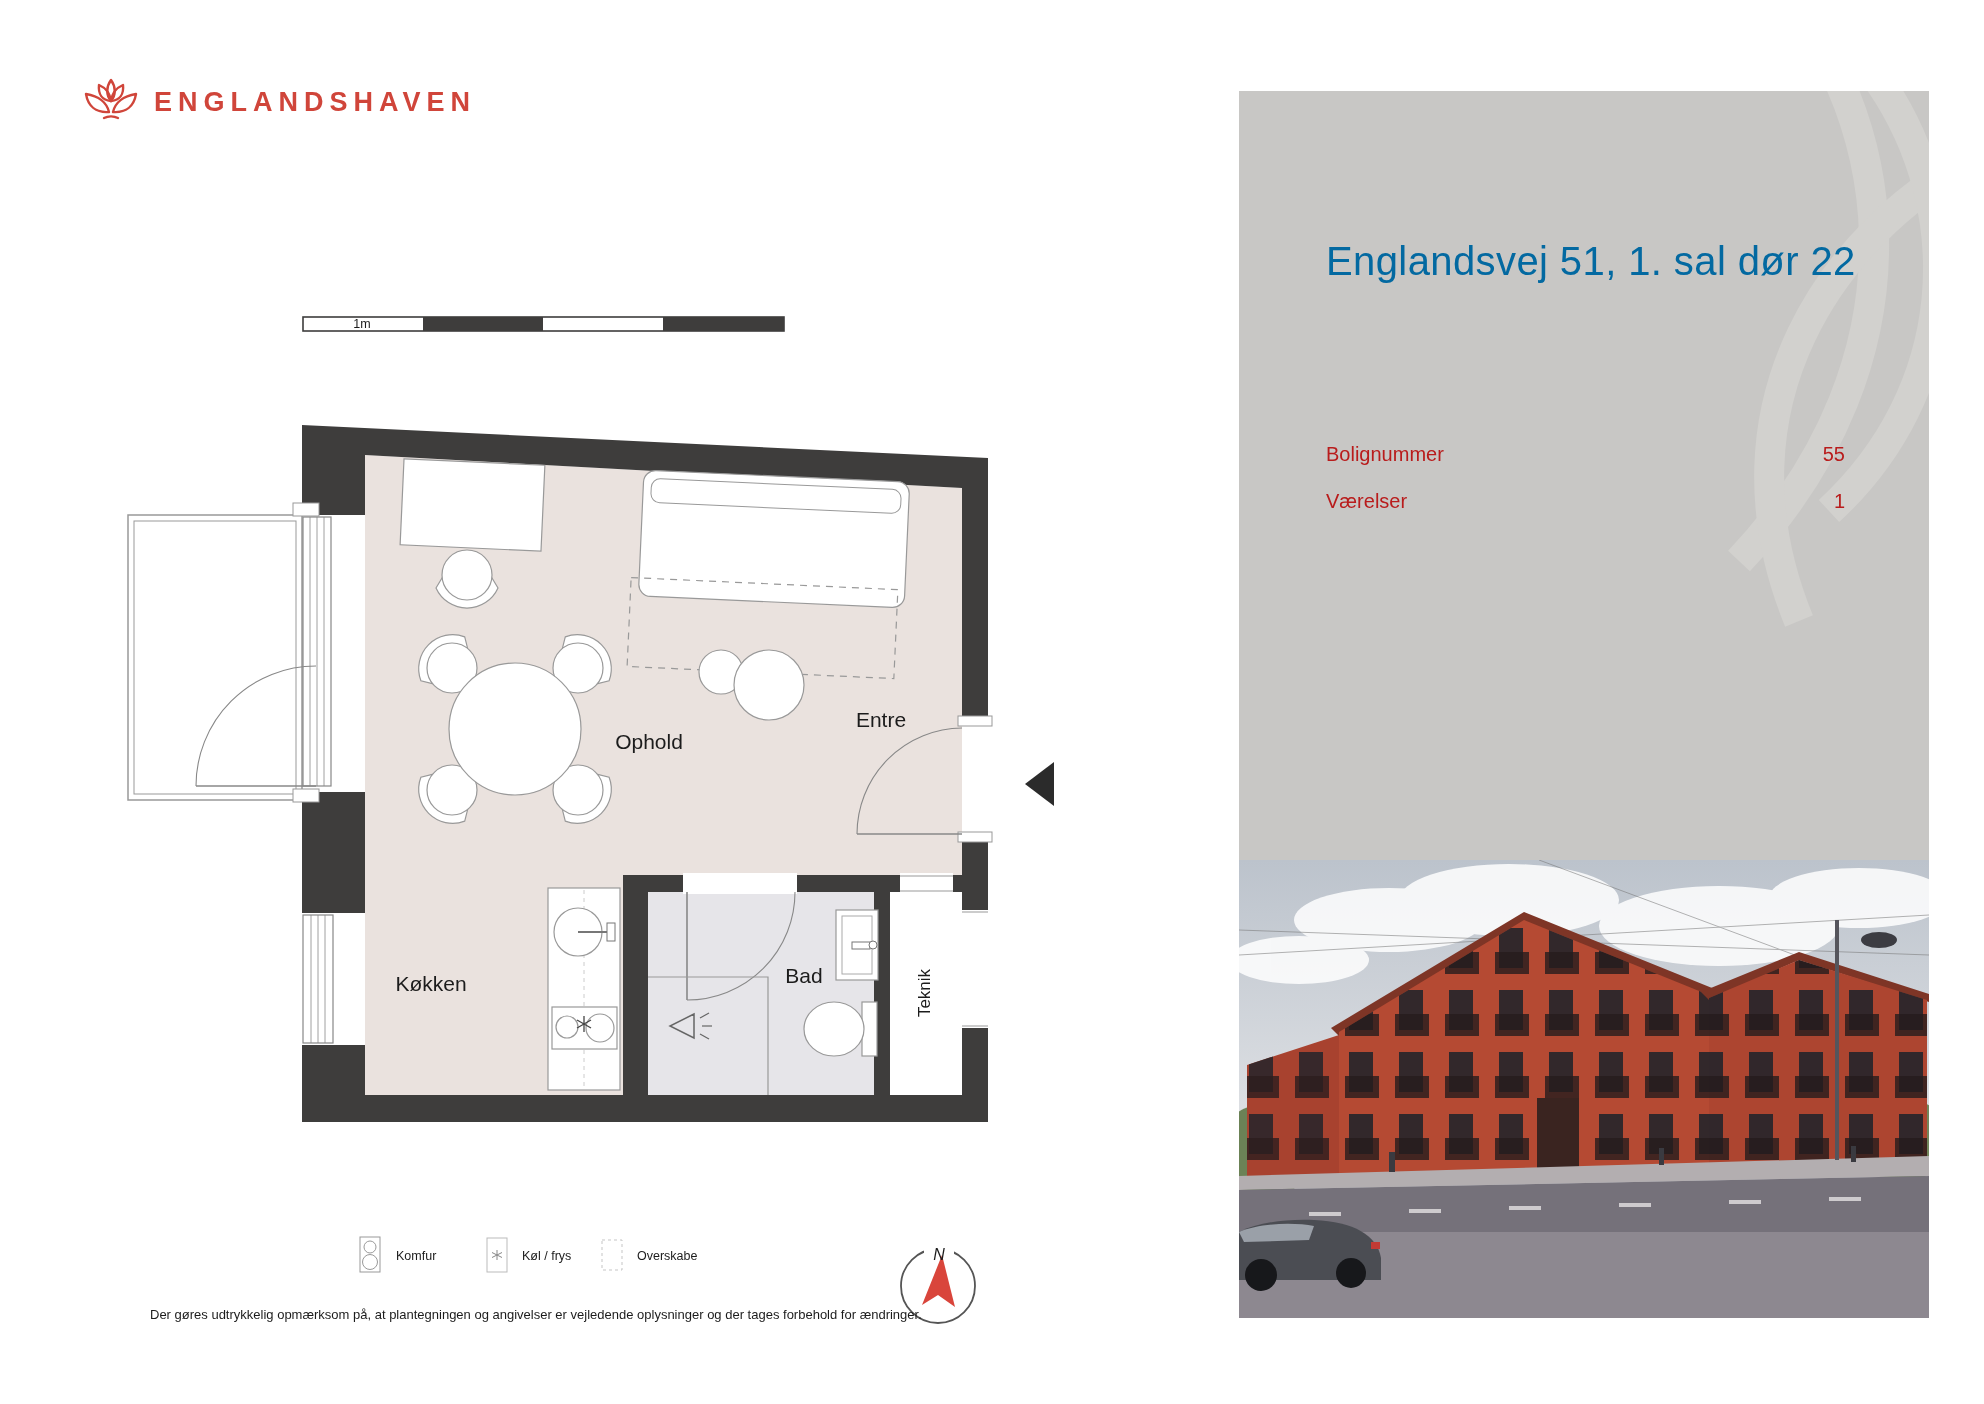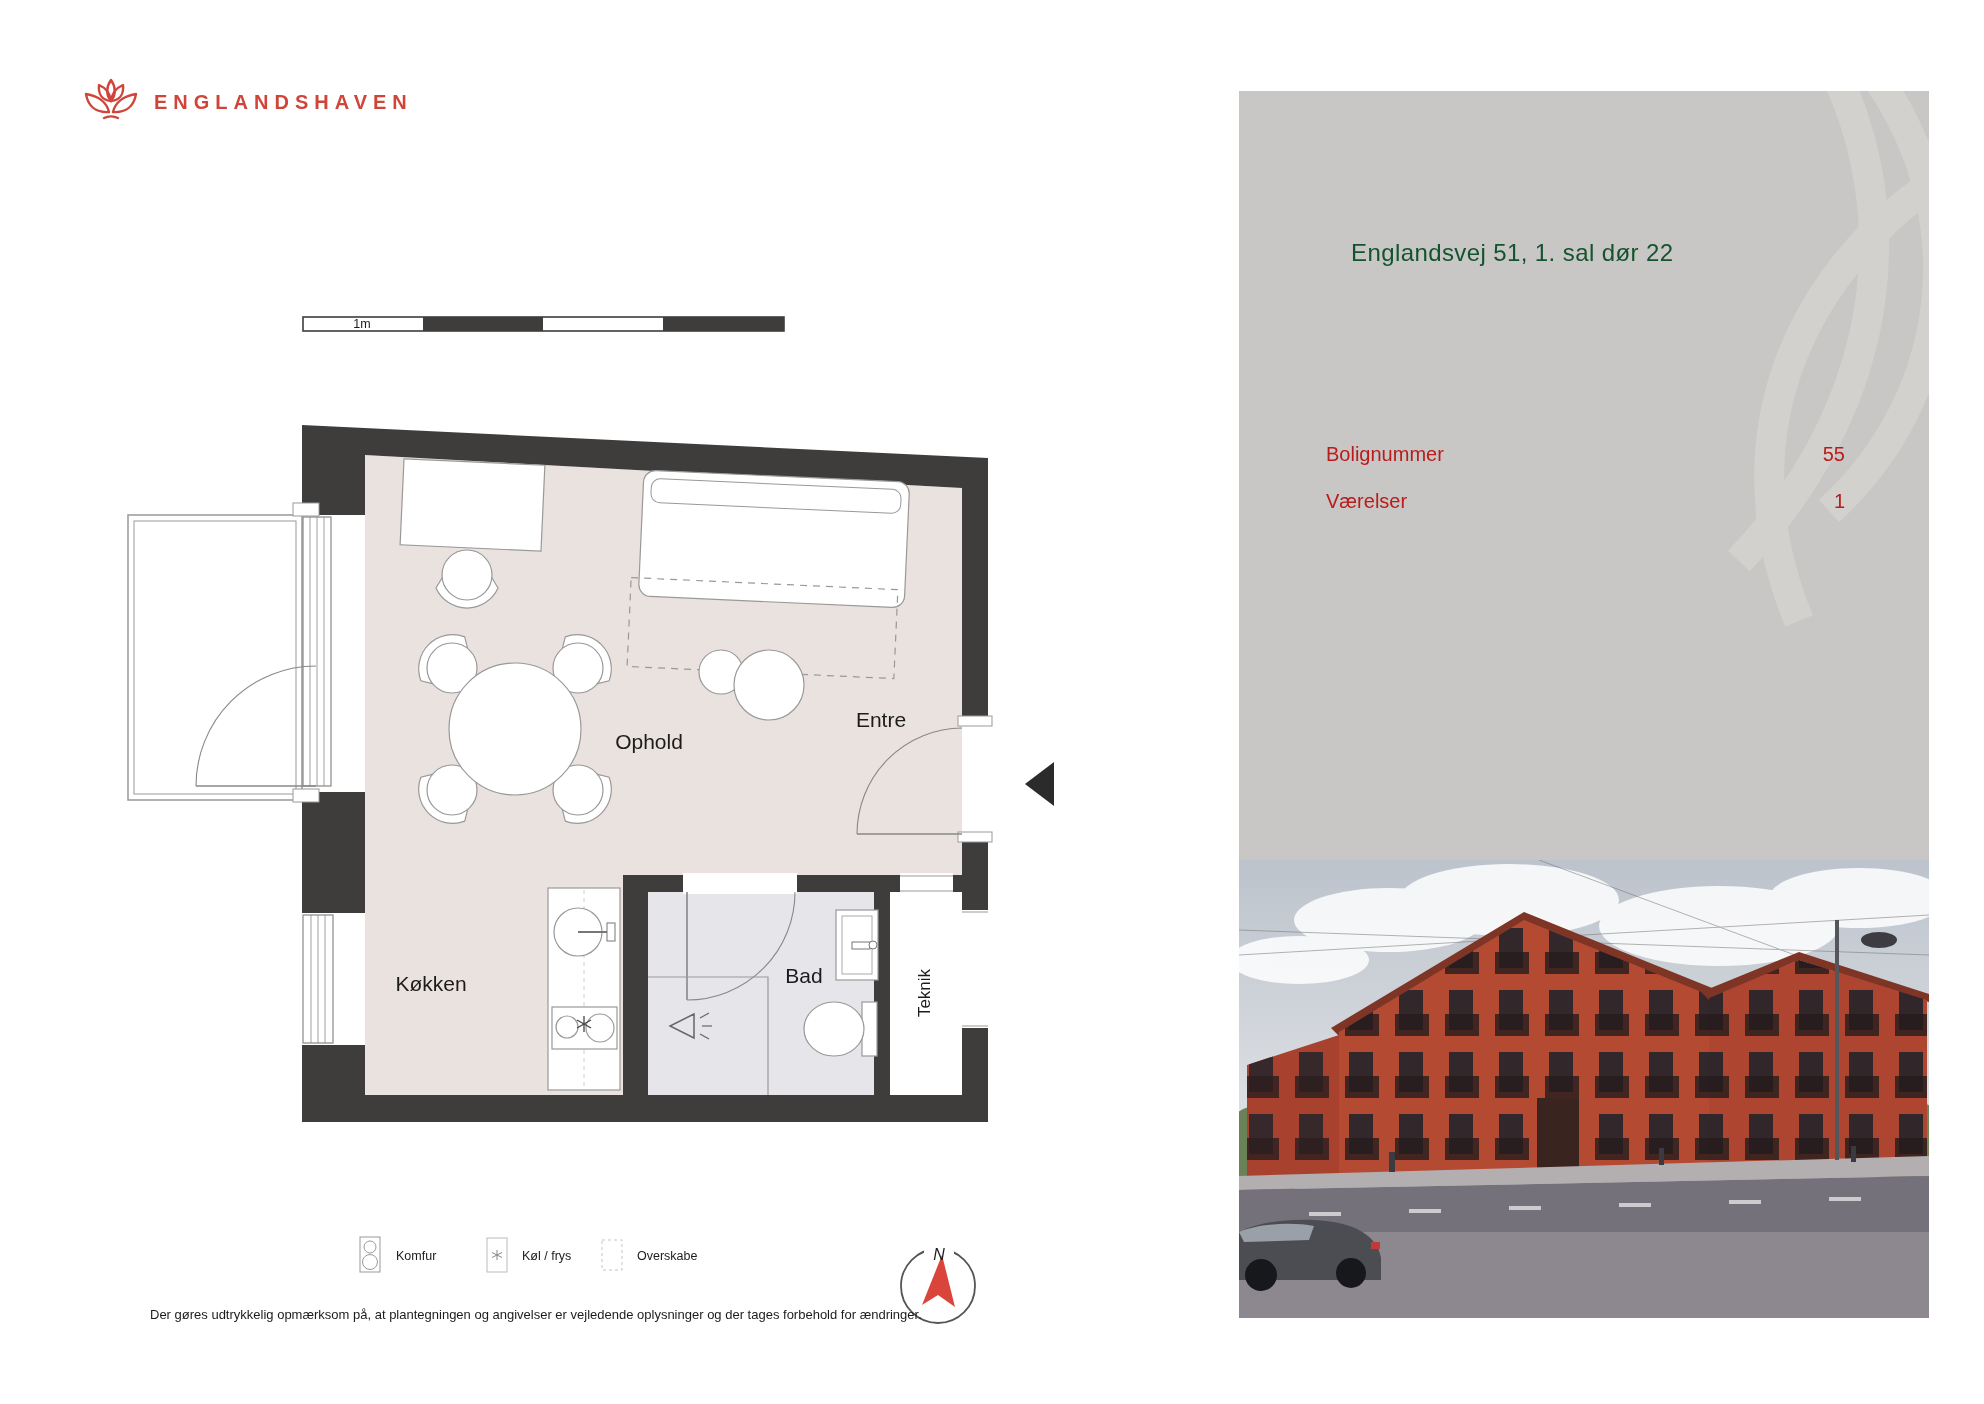--- a/index.html
+++ b/index.html
@@ -3,35 +3,35 @@
 <meta charset="utf-8">
 <style>
   html,body{margin:0;padding:0;}
   body{
     width:1984px;height:1404px;position:relative;background:#ffffff;
     font-family:"Liberation Sans",sans-serif;overflow:hidden;
   }
   
   .logo{position:absolute;left:82px;top:76px;display:flex;align-items:center;gap:14px;}
   .logo-text{
-    color:#d0453a;font-size:20px;font-weight:700;letter-spacing:6px;
+    color:#d0453a;font-size:27px;font-weight:700;letter-spacing:6px;
     font-family:"Liberation Sans",sans-serif;white-space:nowrap;padding-top:6px;
   }
   
   .plan-svg{position:absolute;left:0;top:0;width:1160px;height:1404px;}
   .plan-svg text{font-family:"Liberation Sans",sans-serif;fill:#1c1c1c;}
   
   .info-panel{
     position:absolute;left:1239px;top:91px;width:690px;height:769px;
     background:#c8c7c5;overflow:hidden;
   }
   .watermark{position:absolute;right:-40px;top:-30px;}
   .panel-title{
-    position:absolute;left:87px;top:148px;font-size:24px;color:#14532d;
-    letter-spacing:0.4px;white-space:nowrap;margin-left:25px;
+    position:absolute;left:87px;top:148px;font-size:40px;color:#0369a1;
+    letter-spacing:0.4px;white-space:nowrap;
   }
   .panel-rows{position:absolute;left:87px;right:84px;top:340px;}
   .panel-row{
     display:flex;justify-content:space-between;align-items:center;
     height:47px;font-size:20px;color:#b91c1c;
   }
   .panel-row .val{text-align:left;}
   
   .photo{
     position:absolute;left:1239px;top:860px;width:690px;height:458px;overflow:hidden;

